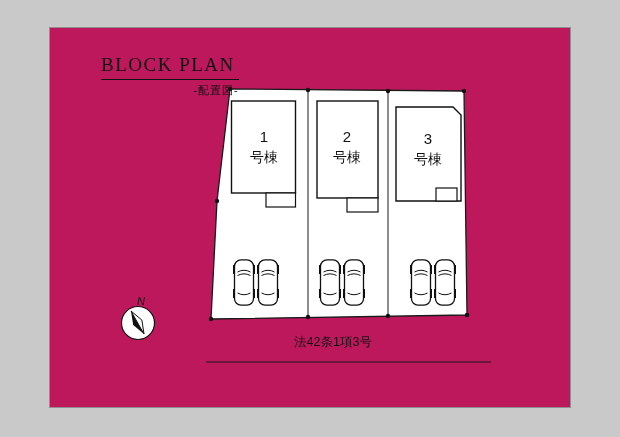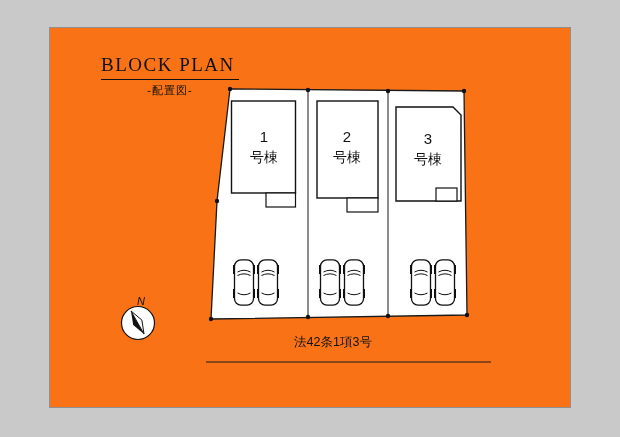--- a/index.html
+++ b/index.html
@@ -6,33 +6,33 @@
   body{
     width:620px;height:437px;
     background:#c9c9c9;
     font-family:"Liberation Sans", sans-serif;
     position:relative;
     -webkit-font-smoothing:antialiased;
   }
   .stage{position:absolute;inset:0;width:620px;height:437px;background:#c9c9c9;}
   .panel{
     position:absolute;left:49px;top:27px;width:520px;height:379px;
-    background:#f97316;border:1px solid #8f8f8f;box-sizing:content-box;
+    background:#be185d;border:1px solid #8f8f8f;box-sizing:content-box;
   }
   .title-block{
     position:absolute;left:51px;top:26px;z-index:2;
   }
   .title{
     font-family:"Liberation Serif", serif;
     font-size:19px;letter-spacing:1.5px;color:#111;
     border-bottom:1.5px solid #111;padding:0 4px 3px 0;
     white-space:nowrap;
   }
   .subtitle{
-    font-size:11px;color:#111;text-align:center;margin-top:3px;
+    font-size:11px;color:#111;text-align:right;margin-top:3px;
     letter-spacing:1px;
   }
   svg.plan{position:absolute;left:0;top:0;z-index:1;}
   svg text{font-family:"Liberation Sans", sans-serif;fill:#111;}
 </style>
 </head>
 <body>
 
 <div class="stage">
   <div class="panel">

